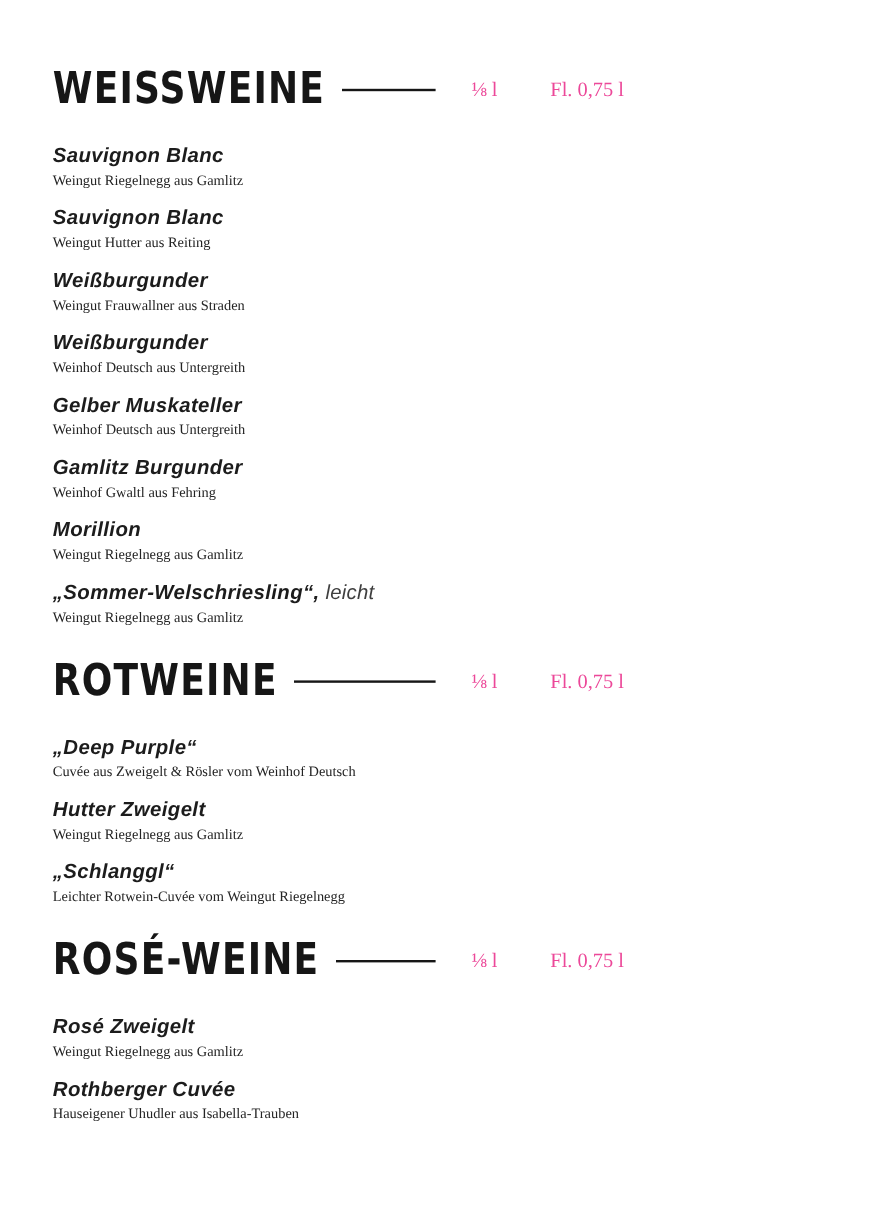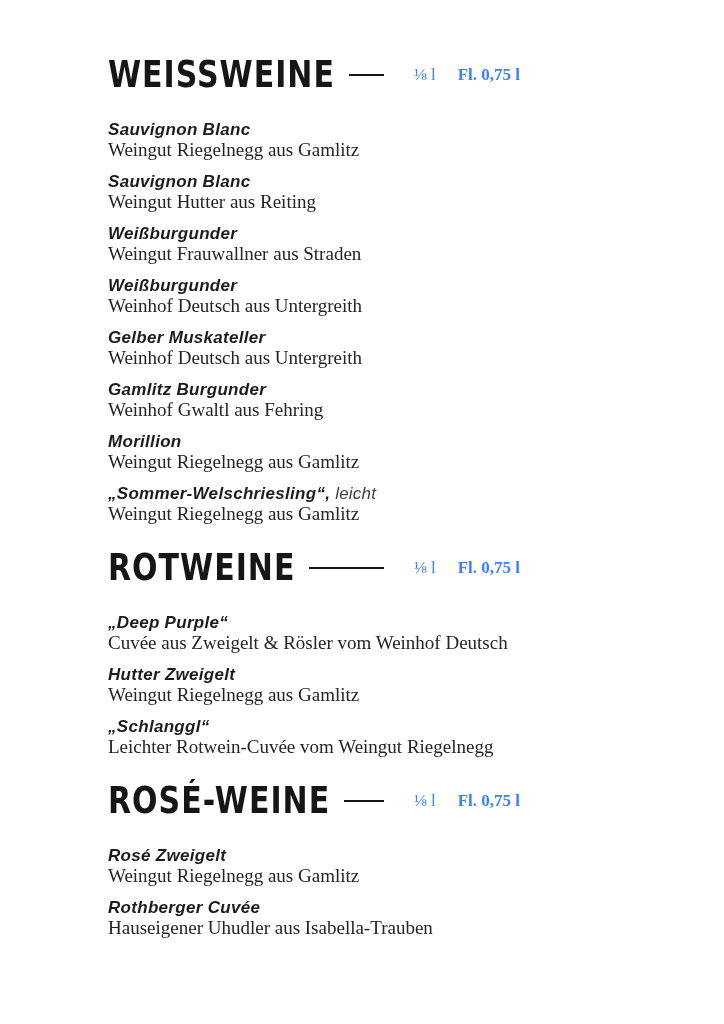--- a/index.html
+++ b/index.html
@@ -9,21 +9,21 @@
     background: #ffffff;
     overflow: hidden;
     font-family: "Liberation Sans", sans-serif;
     color: #1b1b1b;
     box-sizing: border-box;
   }
   .page {
     box-sizing: border-box;
     width: 604px;
     height: 1024px;
-    padding: 57px 84px 0 108px;
+    padding: 57px 84px 0 44px;
   }
   .section + .section { margin-top: 27px; }
   .section-header {
     display: flex;
     align-items: center;
     height: 36px;
     margin-bottom: 27px;
   }
   .section-title {
     margin: 0;
@@ -40,24 +40,24 @@
   .rule {
     flex: 1;
     height: 2px;
     background: #161616;
     margin: 0 30px 0 14px;
   }
   .col {
     font-family: "Liberation Serif", "DejaVu Serif", serif;
     font-size: 17px;
     line-height: 20px;
-    color: #3b82f6;
+    color: #ec4899;
     white-space: nowrap;
   }
-  .col-bottle { margin-left: 22px; font-weight: bold; }
+  .col-bottle { margin-left: 44px; }
   .wine-list {
     list-style: none;
     margin: 0;
     padding: 0;
   }
   .wine { margin-bottom: 13px; }
   .wine-name {
     margin: 0 0 2px 0;
     font-family: "Liberation Sans", sans-serif;
     font-weight: 700;
@@ -69,21 +69,21 @@
   }
   .wine-suffix {
     font-weight: 400;
     color: #3f3f3f;
     letter-spacing: 0.2px;
   }
   .wine-suffix:empty { display: none; }
   .wine-producer {
     margin: 0;
     font-family: "Liberation Serif", "DejaVu Serif", serif;
-    font-size: 19px;
+    font-size: 12px;
     line-height: 18px;
     color: #242424;
   }
 </style>
 </head>
 <body>
 
 <main class="page">
   <div id="sections-root">
   <section class="section">

